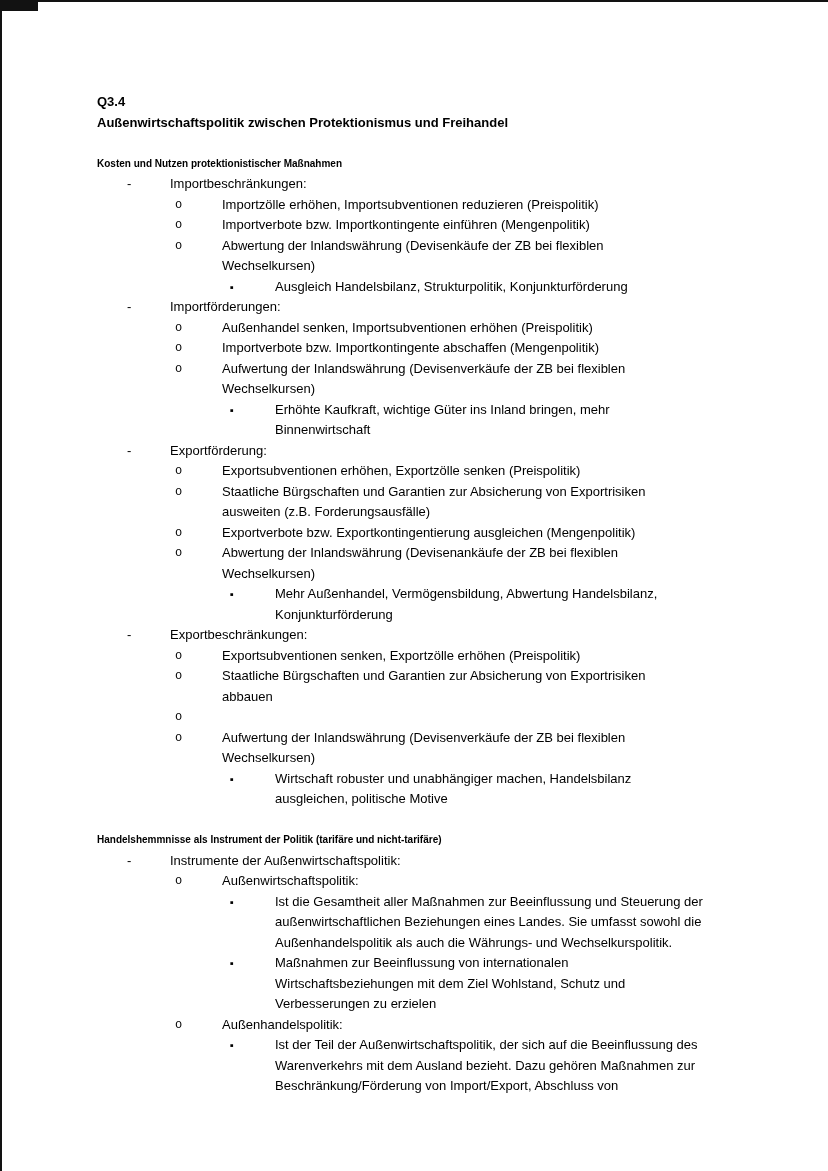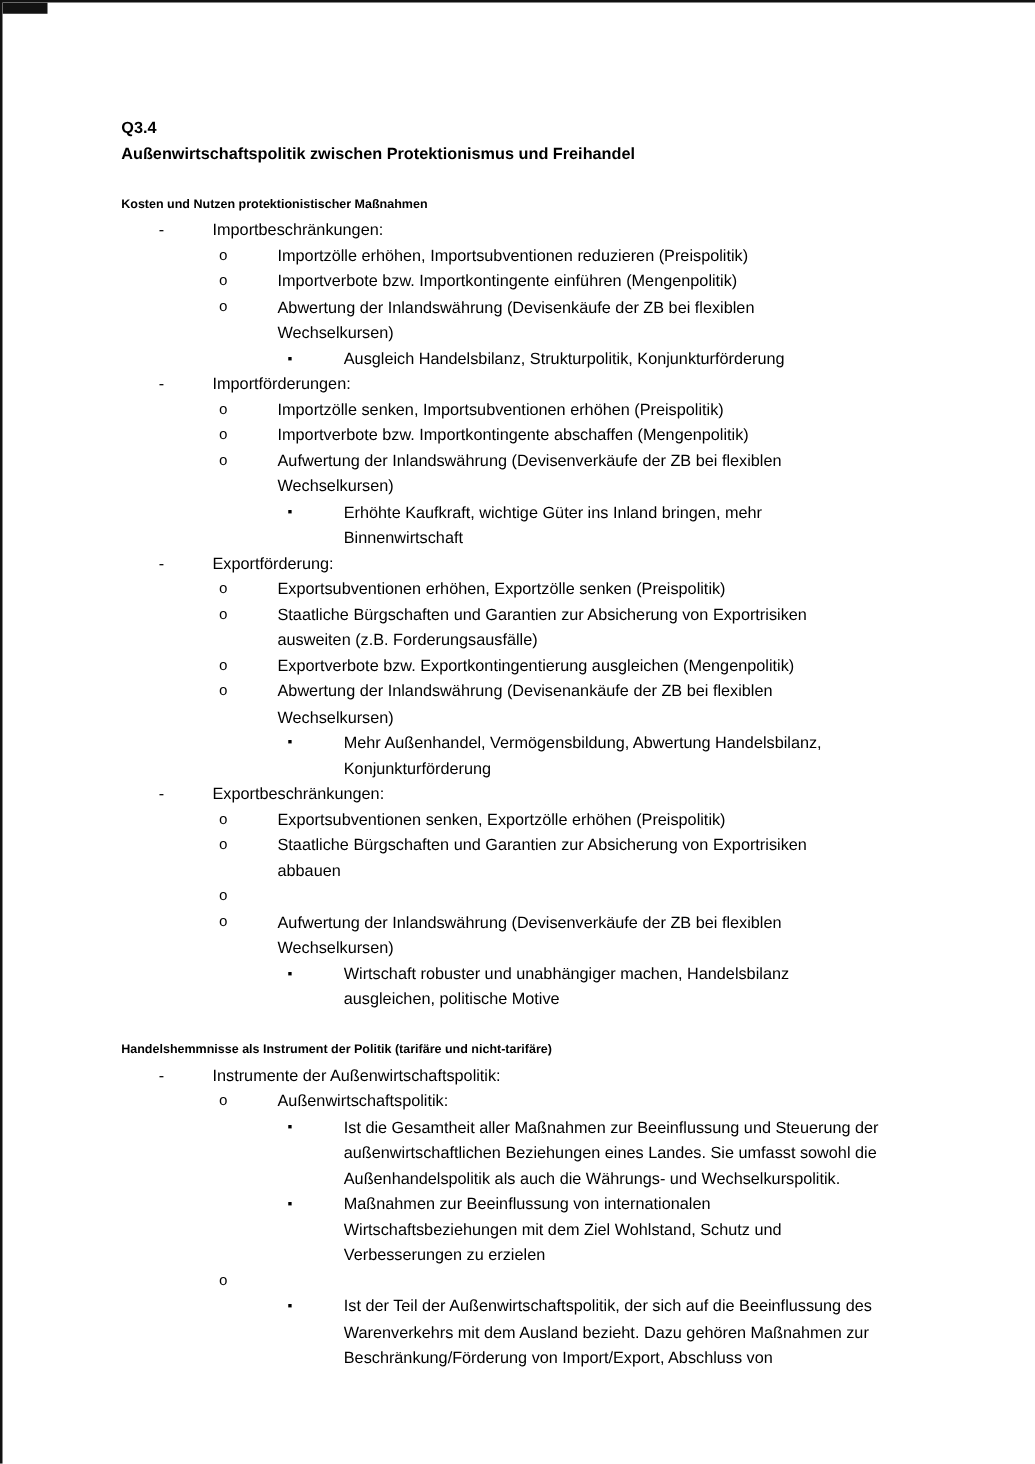--- a/index.html
+++ b/index.html
@@ -101,21 +101,21 @@
           <div class="li lvl3">
             <span class="bullet b3">▪</span>
             <span class="txt">Ausgleich Handelsbilanz, Strukturpolitik, Konjunkturförderung</span>
           </div>
           <div class="li lvl1">
             <span class="bullet b1">-</span>
             <span class="txt">Importförderungen:</span>
           </div>
           <div class="li lvl2">
             <span class="bullet b2">o</span>
-            <span class="txt">Importzölle senken, Importsubventionen erhöhen (Preispolitik)</span>
+            <span class="txt">Außenhandel senken, Importsubventionen erhöhen (Preispolitik)</span>
           </div>
           <div class="li lvl2">
             <span class="bullet b2">o</span>
             <span class="txt">Importverbote bzw. Importkontingente abschaffen (Mengenpolitik)</span>
           </div>
           <div class="li lvl2">
             <span class="bullet b2">o</span>
             <span class="txt">Aufwertung der Inlandswährung (Devisenverkäufe der ZB bei flexiblen
 Wechselkursen)</span>
           </div>
@@ -198,20 +198,21 @@
 Außenhandelspolitik als auch die Währungs- und Wechselkurspolitik.</span>
           </div>
           <div class="li lvl3">
             <span class="bullet b3">▪</span>
             <span class="txt">Maßnahmen zur Beeinflussung von internationalen
 Wirtschaftsbeziehungen mit dem Ziel Wohlstand, Schutz und
 Verbesserungen zu erzielen</span>
           </div>
           <div class="li lvl2">
             <span class="bullet b2">o</span>
+            <span class="txt">Außenhandelspolitik:</span>
           </div>
           <div class="li lvl3">
             <span class="bullet b3">▪</span>
             <span class="txt">Ist der Teil der Außenwirtschaftspolitik, der sich auf die Beeinflussung des
 Warenverkehrs mit dem Ausland bezieht. Dazu gehören Maßnahmen zur
 Beschränkung/Förderung von Import/Export, Abschluss von</span>
           </div>
         </div>
     </section>
 

